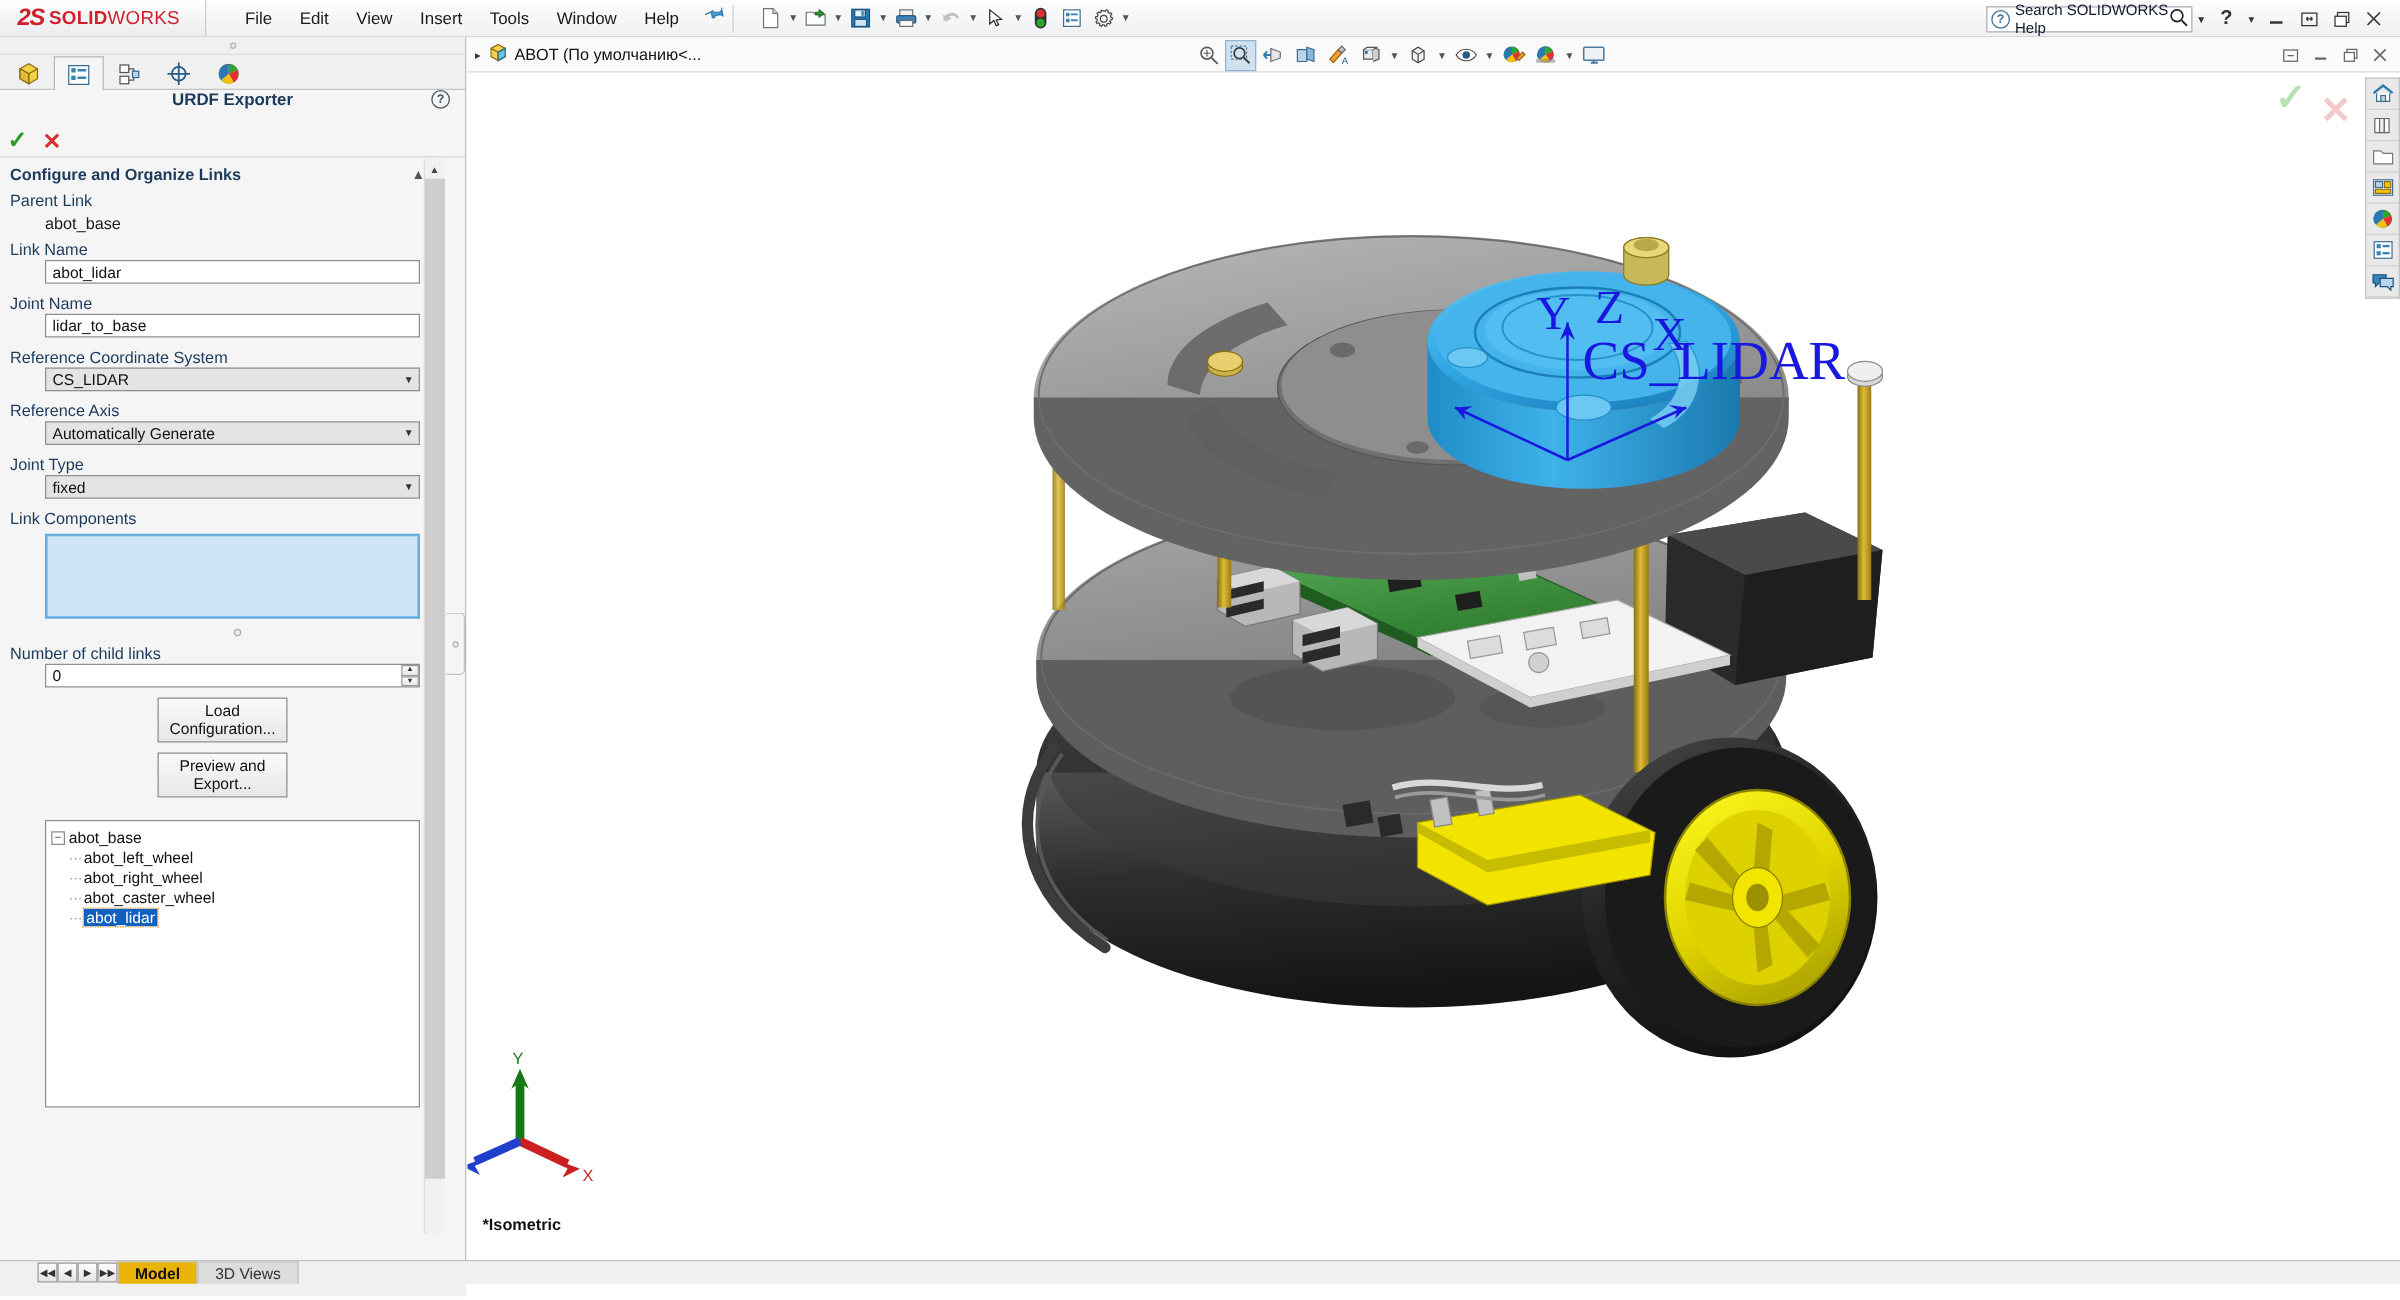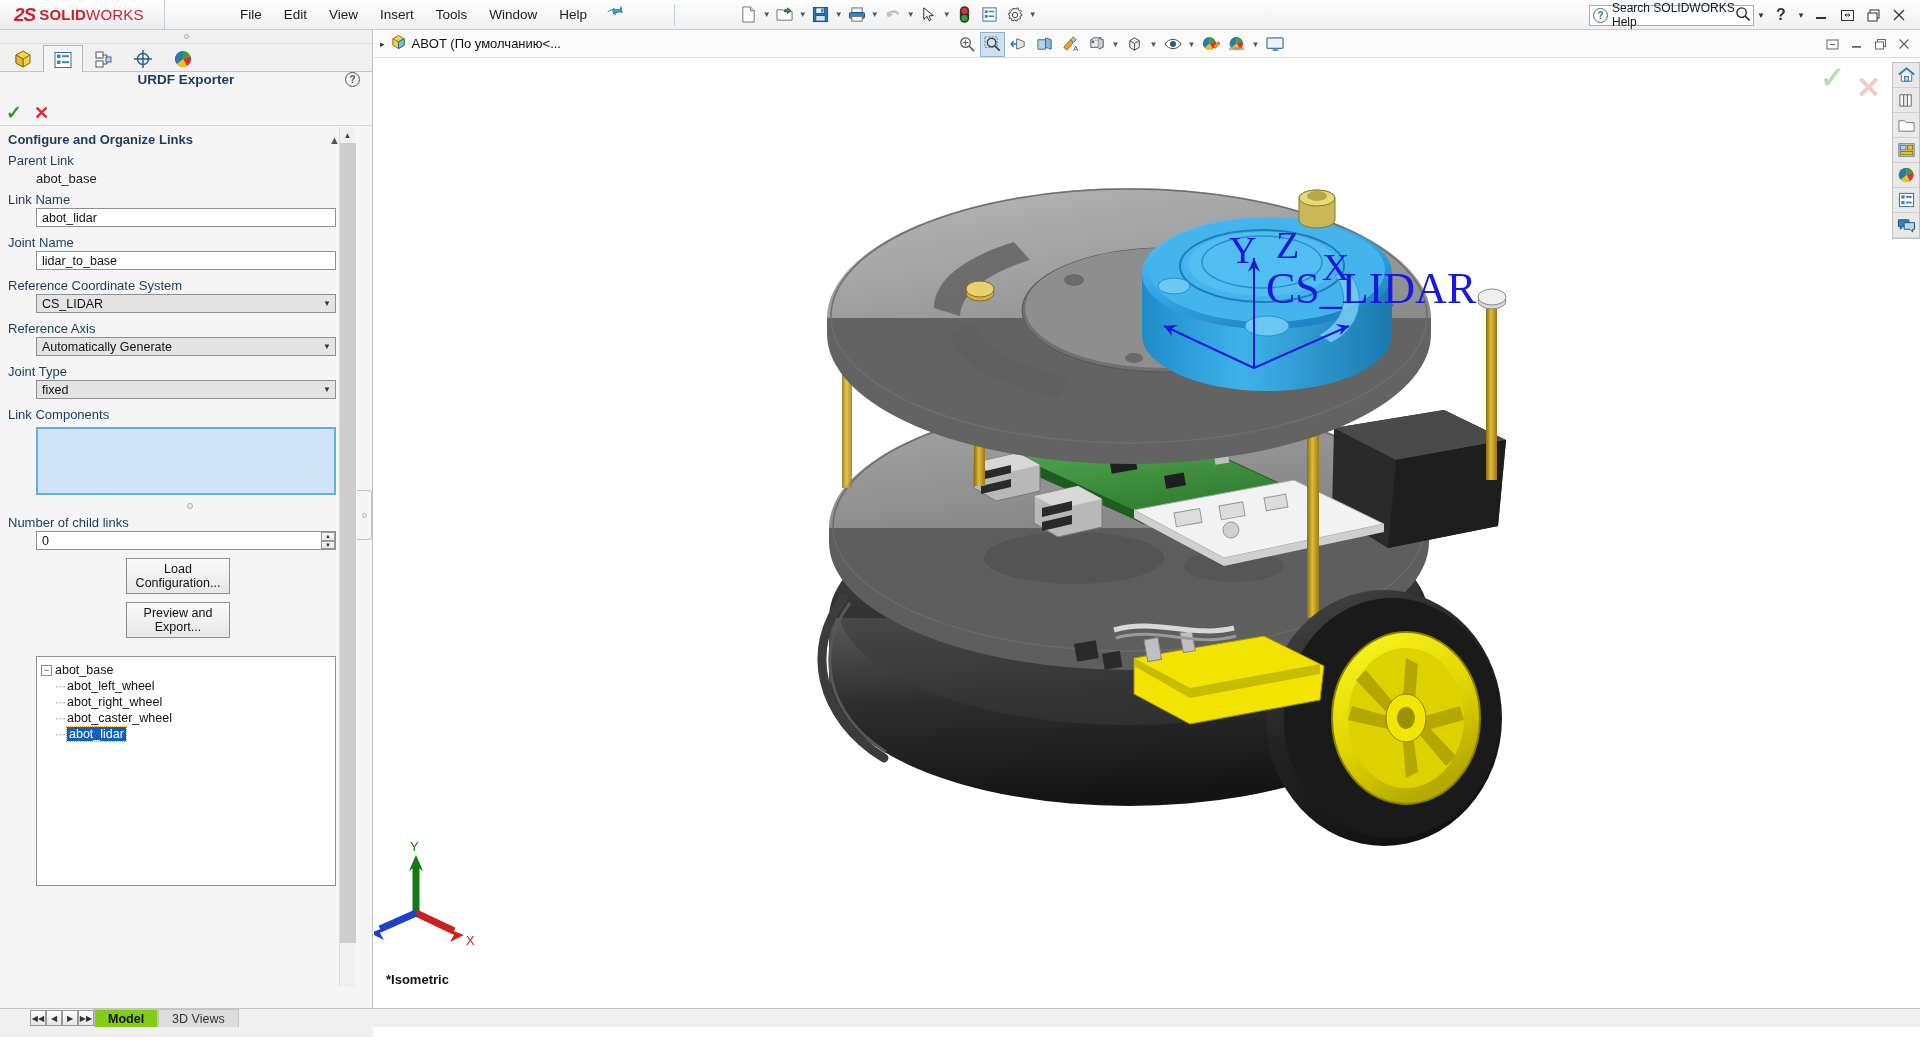--- a/index.html
+++ b/index.html
@@ -12,21 +12,21 @@
     background: #ffffff;
     -webkit-font-smoothing: antialiased;
   }
   #app { position: relative; width: 1920px; height: 1040px; }
 
   
   .titlebar {
     position: absolute; top: 0; left: 0; width: 1920px; height: 30px;
     background: linear-gradient(#fdfdfd, #eef0f2);
     border-bottom: 1px solid #c9ccd0;
-    display: flex; align-items: center; gap: 44px;
+    display: flex; align-items: center;
   }
   .sw-logo {
     width: 165px; height: 29px;
     display: flex; align-items: center; padding-left: 14px;
     background: linear-gradient(#ffffff, #e9ebed);
     border-right: 1px solid #c8cbcf;
   }
   .sw-logo .ds { color: #d0202e; font-weight: bold; font-size: 19px; font-style: italic; letter-spacing: -1px;}
   .sw-logo .solid { color: #d0202e; font-weight: bold; font-size: 15px; letter-spacing: .2px; margin-left:4px;}
   .sw-logo .works { color: #d0202e; font-weight: normal; font-size: 15px; letter-spacing: .2px;}
@@ -151,21 +151,21 @@
 
   
   .tabstrip {
     position:absolute; left:0; top:1008px; width:1920px; height:19px;
     background:#f0f0f0; border-top:1px solid #c4c4c4; display:flex; align-items:center;
   }
   .nav-arrows { display:flex; margin-left:30px; }
   .nav-arrows i { width:16px;height:16px; border:1px solid #9a9a9a; background:linear-gradient(#fdfdfd,#e4e4e4);
     display:flex;align-items:center;justify-content:center;font-size:8px;color:#333;font-style:normal;}
   .dtab { height:18px; padding:0 13px; display:flex;align-items:center; font-size:12.5px; }
-  .dtab.active { background:#84cc16; font-weight:bold; color:#111; border:1px solid #c4c4c4; border-bottom:none;text-align:center;}
+  .dtab.active { background:#eab308; font-weight:bold; color:#111; border:1px solid #c4c4c4; border-bottom:none;text-align:center;}
   .dtab.inactive { background:#dcdcdc; color:#333; border:1px solid #c4c4c4; border-bottom:none;}
 
   .statusbar {
     position:absolute; left:0; top:1027px; width:1920px; height:13px;
     background:#f0f0f0; border-top:1px solid #d6d6d6;
     display:flex; align-items:center; font-size:11.5px; color:#111;
   }
   .sb-left { padding-left:4px; }
   .sb-right { margin-left:auto; display:flex; align-items:center; }
   .sb-item { padding:0 14px; border-left:1px solid #c9c9c9; }

